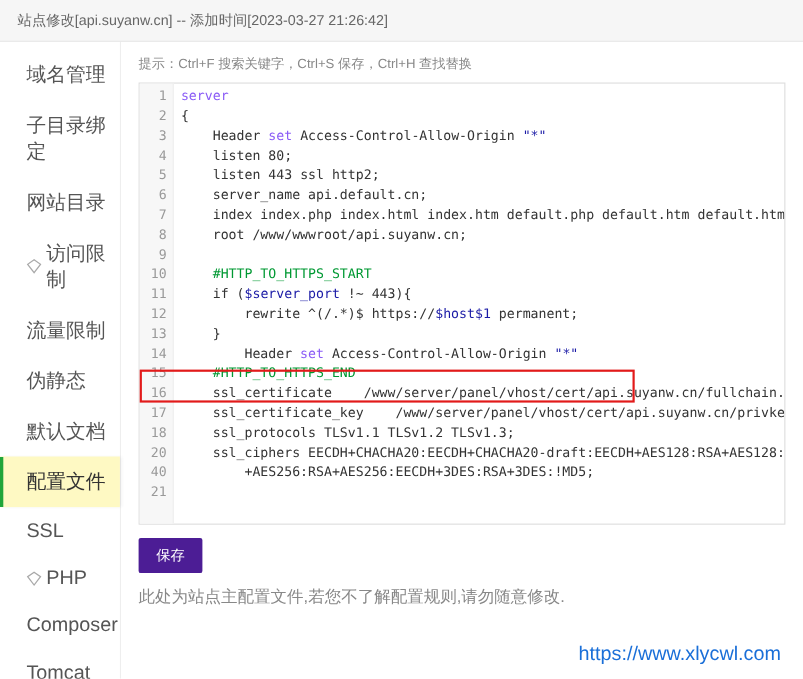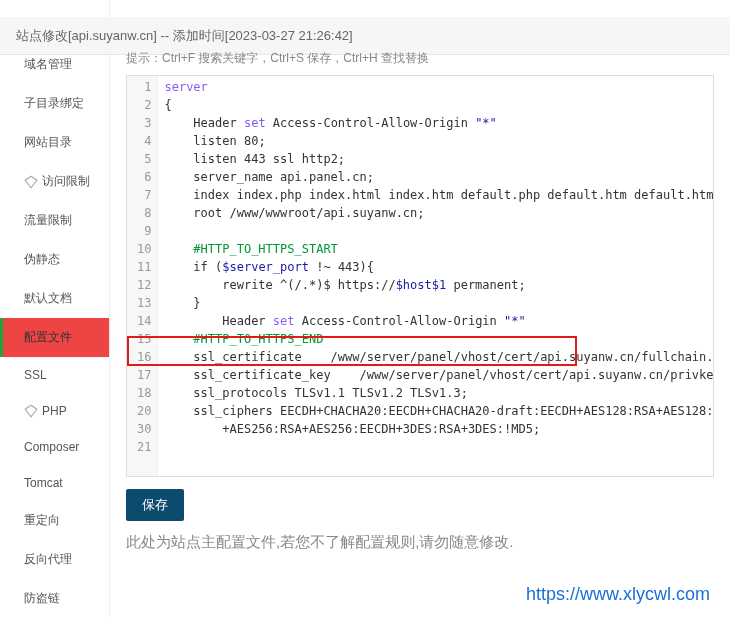--- a/index.html
+++ b/index.html
@@ -1,36 +1,36 @@
 <!DOCTYPE html>
 <html><head>
   <meta charset="utf-8">
   <style>
     * { margin: 0; padding: 0; box-sizing: border-box; }
     body { font-family: "Microsoft YaHei", Arial, sans-serif; font-size: 13px; color: #333; background: #fff; }
     .container { display: flex; width: 730px; height: 617px; position: relative; }
-    .header { position: absolute; top: 17px; left: 0; right: 0; height: 38px; background: #f6f6f6; border-bottom: 1px solid #e6e6e6; padding: 10px 16px; color: #666; font-size: 13px; }
+    .header { position: absolute; top: 0; left: 0; right: 0; height: 38px; background: #f6f6f6; border-bottom: 1px solid #e6e6e6; padding: 10px 16px; color: #666; font-size: 13px; }
     .sidebar { width: 110px; background: #fff; padding-top: 45px; border-right: 1px solid #eee; }
-    .sidebar-item { padding: 11px 12px 11px 24px; color: #555; cursor: pointer; font-size: 12px; display: flex; align-items: center; gap: 4px; }
-    .sidebar-item.active { background: #ef4444; color: #333; font-weight: 500; box-shadow: inset 3px 0 0 #20a53a, 2px 0 3px rgba(0,0,0,0.05); }
+    .sidebar-item { padding: 11px 12px 11px 24px; color: #555; cursor: pointer; font-size: 18px; display: flex; align-items: center; gap: 4px; }
+    .sidebar-item.active { background: #fef9c3; color: #333; font-weight: 500; box-shadow: inset 3px 0 0 #20a53a, 2px 0 3px rgba(0,0,0,0.05); }
     .sidebar-item svg { width: 14px; height: 14px; opacity: 0.5; flex-shrink: 0; }
     .content { flex: 1; padding: 50px 16px 0 16px; overflow: hidden; position: relative; }
     .hint { color: #888; font-size: 12px; margin-bottom: 8px; }
     .editor { border: 1px solid #ddd; background: #fff; font-family: Consolas, Monaco, monospace; font-size: 12px; position: relative; }
     .editor-body { display: flex; }
     .gutter { background: #f7f7f7; border-right: 1px solid #eee; text-align: right; color: #999; padding: 2px 6px 2px 10px; user-select: none; }
     .gutter div { height: 18px; line-height: 18px; }
     .code { flex: 1; padding: 2px 0 2px 6px; overflow: hidden; }
     .code-line { height: 18px; line-height: 18px; white-space: pre; }
     .kw { color: #8b5cf6; }
     .str { color: #1a1aa6; }
     .cm-green { color: #009933; }
     .punct { color: #333; }
     .highlight-box { position: absolute; border: 2px solid #e21a1a; pointer-events: none; }
-    .save-btn { background: #0c4a6e; color: #fff; border: none; padding: 7px 16px; border-radius: 2px; font-size: 13px; cursor: pointer; margin-top: 12px; }
+    .save-btn { background: #4c1d95; color: #fff; border: none; padding: 7px 16px; border-radius: 2px; font-size: 13px; cursor: pointer; margin-top: 12px; }
     .note { color: #888; font-size: 15px; margin-top: 12px; }
     .watermark { position: absolute; right: 20px; bottom: 12px; color: #1a6fd8; font-size: 18px; font-family: Arial; }
   </style>
 </head>
 <body>
 
 <div class="container">
   <div class="header">站点修改[api.suyanw.cn] -- 添加时间[2023-03-27 21:26:42]</div>
 
   <div class="sidebar" id="sidebar">
@@ -105,31 +105,31 @@
             <div>10</div>
             <div>11</div>
             <div>12</div>
             <div>13</div>
             <div>14</div>
             <div>15</div>
             <div>16</div>
             <div>17</div>
             <div>18</div>
             <div>20</div>
-            <div>30</div>
+            <div>40</div>
             <div>21</div>
             <div></div>
           </div>
         <div class="code" id="codebody">
             <div class="code-line"><span class="kw">server</span></div>
             <div class="code-line"><span class="punct">{</span></div>
             <div class="code-line"><span>    Header </span><span class="kw">set</span><span> Access-Control-Allow-Origin </span><span class="str">"*"</span></div>
             <div class="code-line"><span>    listen </span><span>80</span><span>;</span></div>
             <div class="code-line"><span>    listen </span><span>443</span><span> ssl http2;</span></div>
-            <div class="code-line"><span>    server_name api.panel.cn;</span></div>
+            <div class="code-line"><span>    server_name api.default.cn;</span></div>
             <div class="code-line"><span>    index index.php index.html index.htm default.php default.htm default.html;</span></div>
             <div class="code-line"><span>    root /www/wwwroot/api.suyanw.cn;</span></div>
             <div class="code-line"><span></span></div>
             <div class="code-line"><span class="cm-green">    #HTTP_TO_HTTPS_START</span></div>
             <div class="code-line"><span>    if </span><span>(</span><span class="str">$server_port</span><span> !~ </span><span>443</span><span>){</span></div>
             <div class="code-line"><span>        rewrite ^(/.*)$ https://</span><span class="str">$host</span><span class="str">$1</span><span> permanent;</span></div>
             <div class="code-line"><span>    }</span></div>
             <div class="code-line"><span>        Header </span><span class="kw">set</span><span> Access-Control-Allow-Origin </span><span class="str">"*"</span></div>
             <div class="code-line"><span class="cm-green">    #HTTP_TO_HTTPS_END</span></div>
             <div class="code-line"><span>    ssl_certificate    /www/server/panel/vhost/cert/api.suyanw.cn/fullchain.pem;</span></div>

